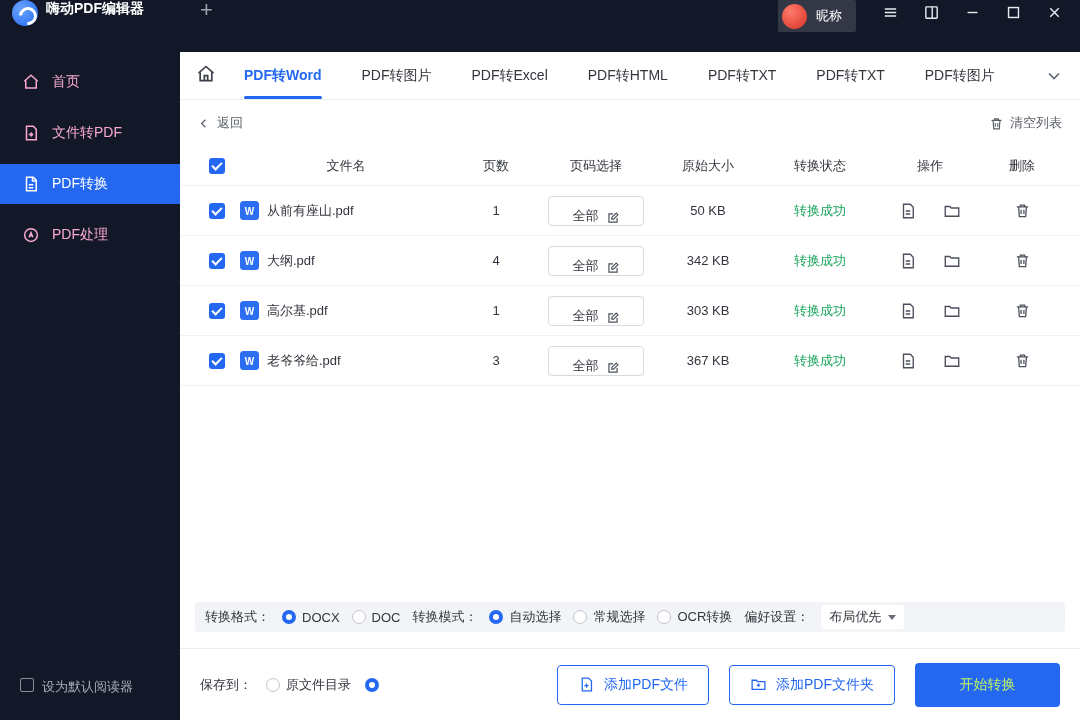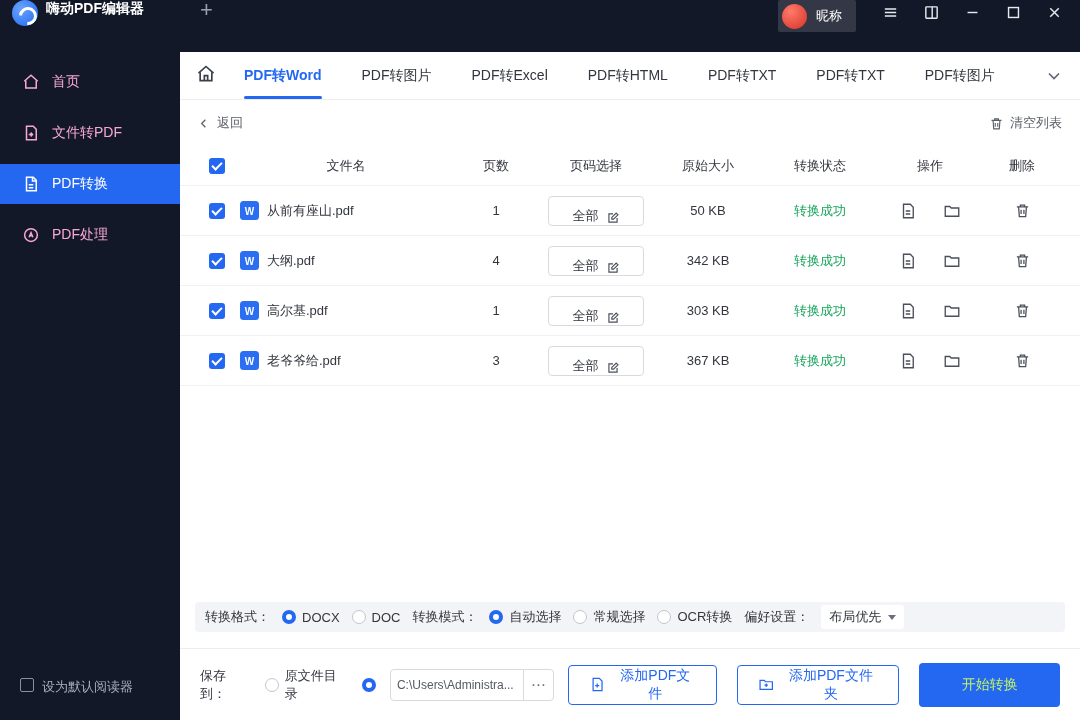--- a/index.html
+++ b/index.html
@@ -419,24 +419,20 @@
         </span>
       </div>
 
       <div class="bottombar">
         <span class="save-label">保存到：</span>
         <span class="opt">
           <span class="radio"></span>
           <span class="save-label">原文件目录</span>
         </span>
         <span class="radio on"></span>
-        <span class="path-wrap">
-          <input readonly="" value="C:\Users\Administra..." style="">
-          <span class="more-btn">⋯</span>
-        </span>
         <div class="btn-group">
           <button class="btn-outline">
             <svg viewBox="0 0 24 24" fill="none" stroke="currentColor" stroke-width="1.8">
                 <path d="M6 3h9l4 4v14H6z"></path>
                 <path d="M12 10.5v6M9 13.5h6"></path>
               </svg>
             <span>添加PDF文件</span>
           </button>
           <button class="btn-outline">
             <svg viewBox="0 0 24 24" fill="none" stroke="currentColor" stroke-width="1.8">

